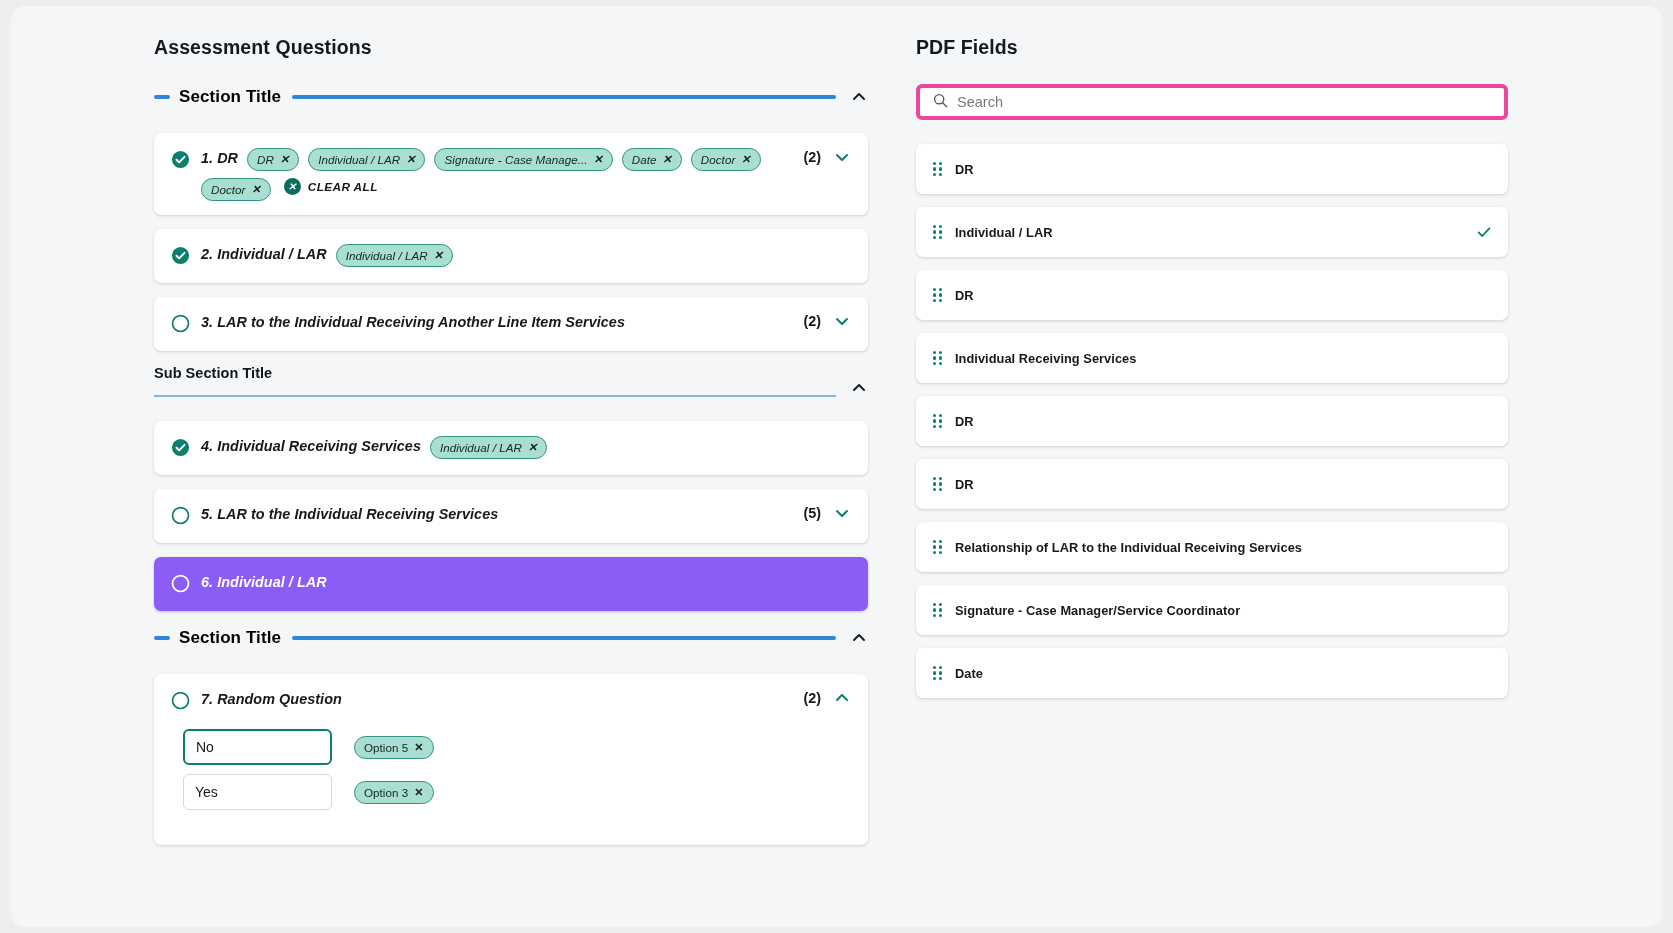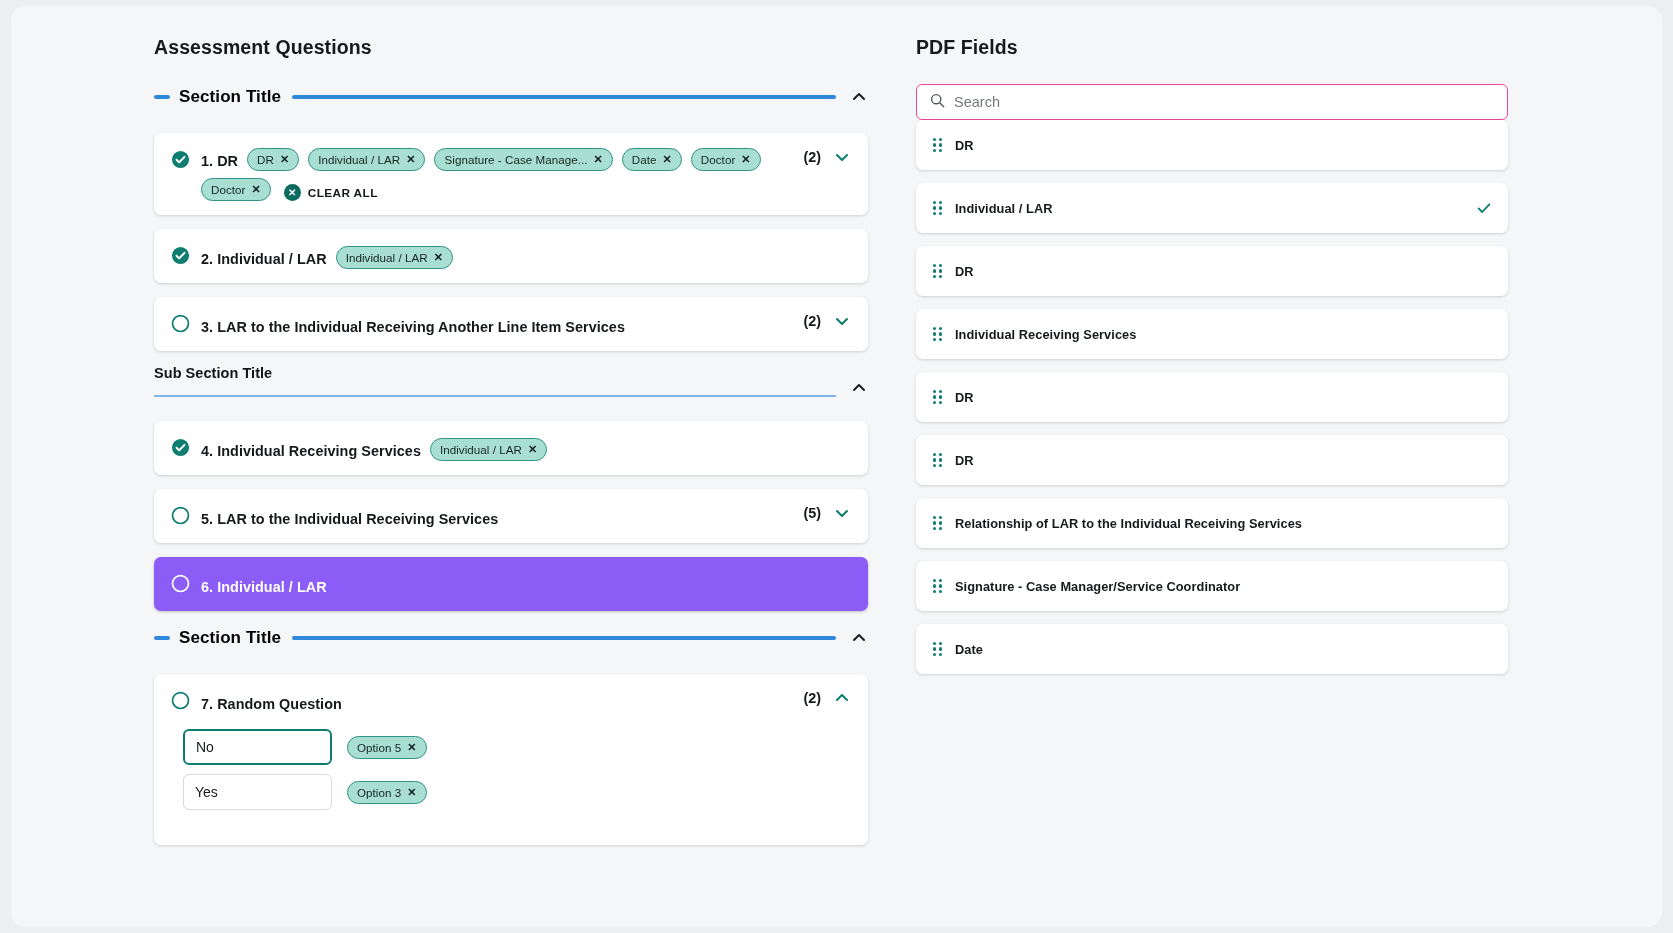--- a/index.html
+++ b/index.html
@@ -121,24 +121,25 @@
 
   .q-row {
     display: flex;
     align-items: flex-start;
   }
 
   .q-main {
     flex: 1 1 auto;
     display: flex;
     flex-wrap: wrap;
-    align-items: flex-end;
+    align-items: flex-start;
     gap: 7px 9px;
     min-height: 26px;
     padding-top: 1px;
+    font-style: italic;
   }
 
   .q-status {
     flex: none;
     width: 19px; height: 19px;
     margin-right: 11px;
     margin-top: 3px;
   }
   .q-status svg { display: block; }
 
@@ -213,21 +214,21 @@
     font-weight: bold;
     color: #16191c;
     letter-spacing: .4px;
   }
 
   
   .option-rows { margin-top: 15px; }
   .option-row {
     display: flex;
     align-items: center;
-    gap: 15px;
+    gap: 22px;
     margin-bottom: 9px;
     padding-left: 12px;
   }
   .option-box {
     width: 149px; height: 36px;
     border: 1px solid #d6dadd;
     border-radius: 6px;
     display: flex; align-items: center;
     padding: 0 11px;
     font-size: 14px;
@@ -240,27 +241,28 @@
 
   
   .right-panel {
     flex: 1 1 auto;
     padding: 30px 28px 0 10px;
   }
 
   .search-wrap {
     width: 592px;
     height: 36px;
-    border: 1px solid #ec4899;
+    border: 4px solid #ec4899;
     border-radius: 6px;
     background: #ffffff;
     display: flex;
     align-items: center;
     padding: 0 13px;
     gap: 9px;
+    margin-bottom: 24px;
   }
   .search-wrap svg { flex: none; color: #55595e; }
   .search-wrap input {
     border: none; outline: none;
     font-family: "Liberation Sans", sans-serif;
     font-size: 14.5px;
     color: #16191c;
     background: transparent;
     width: 100%;
   }

